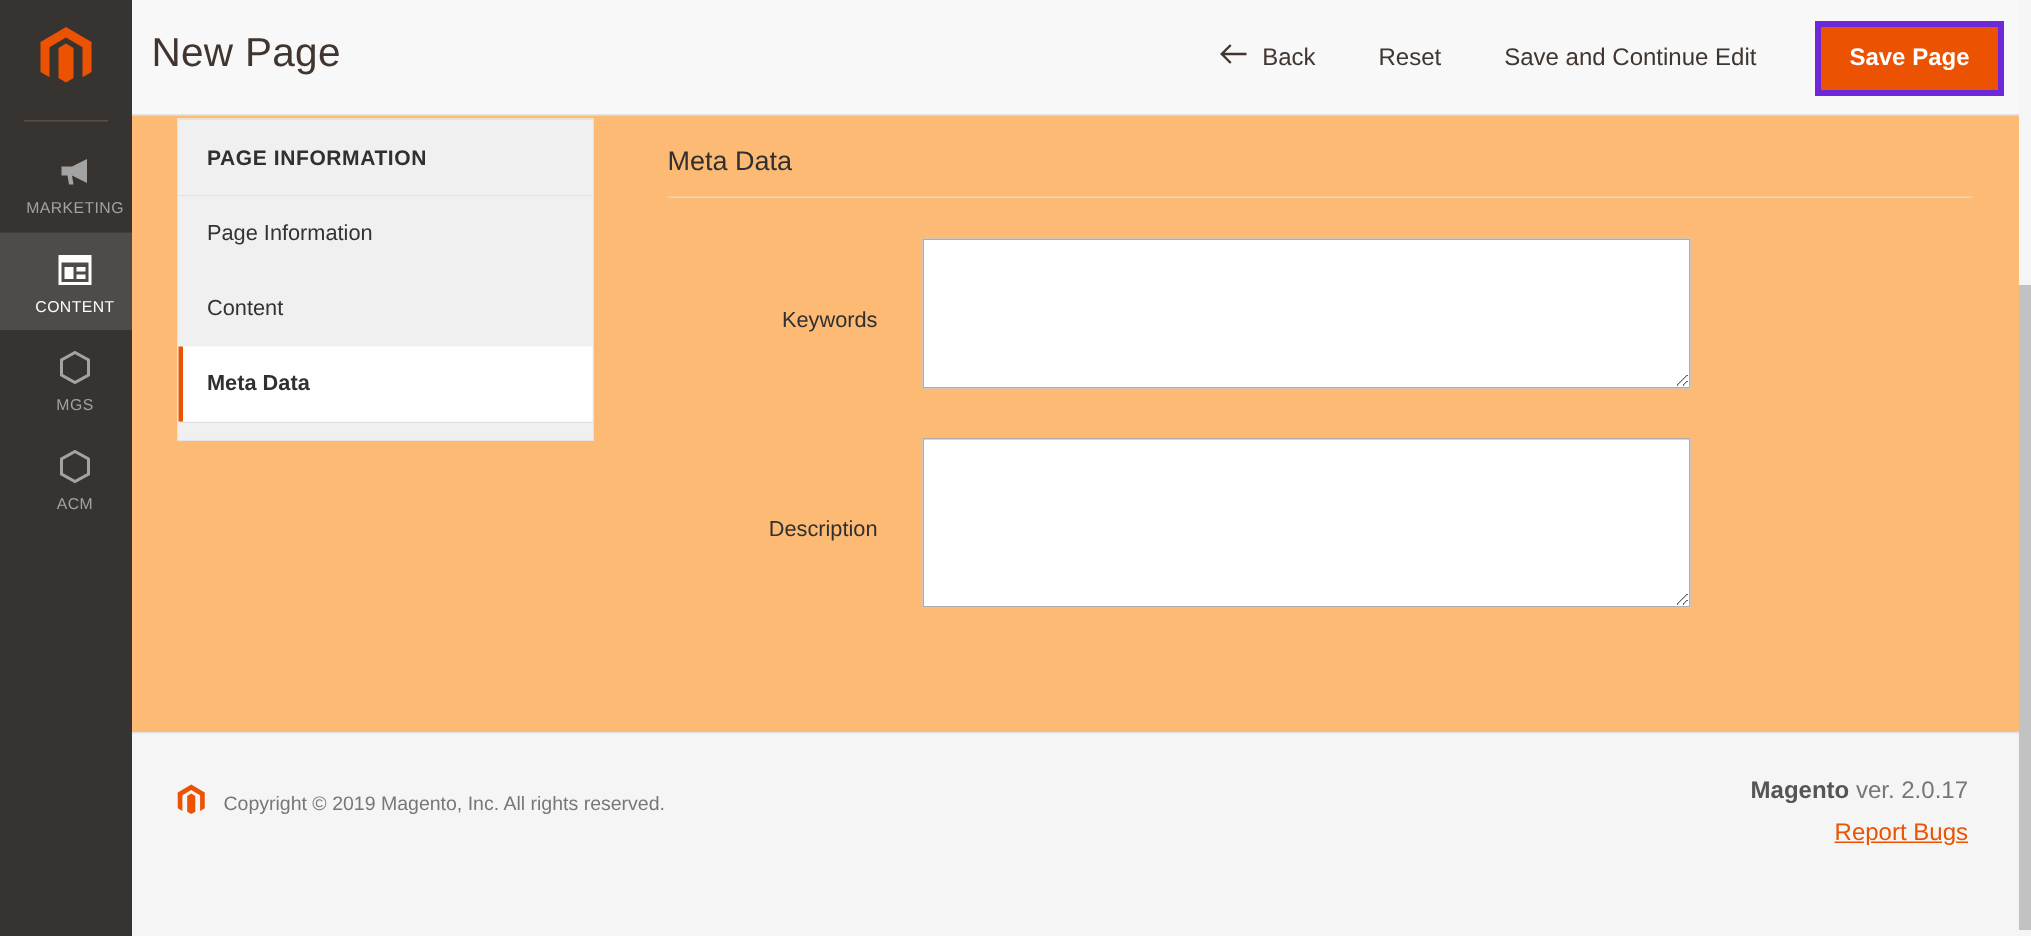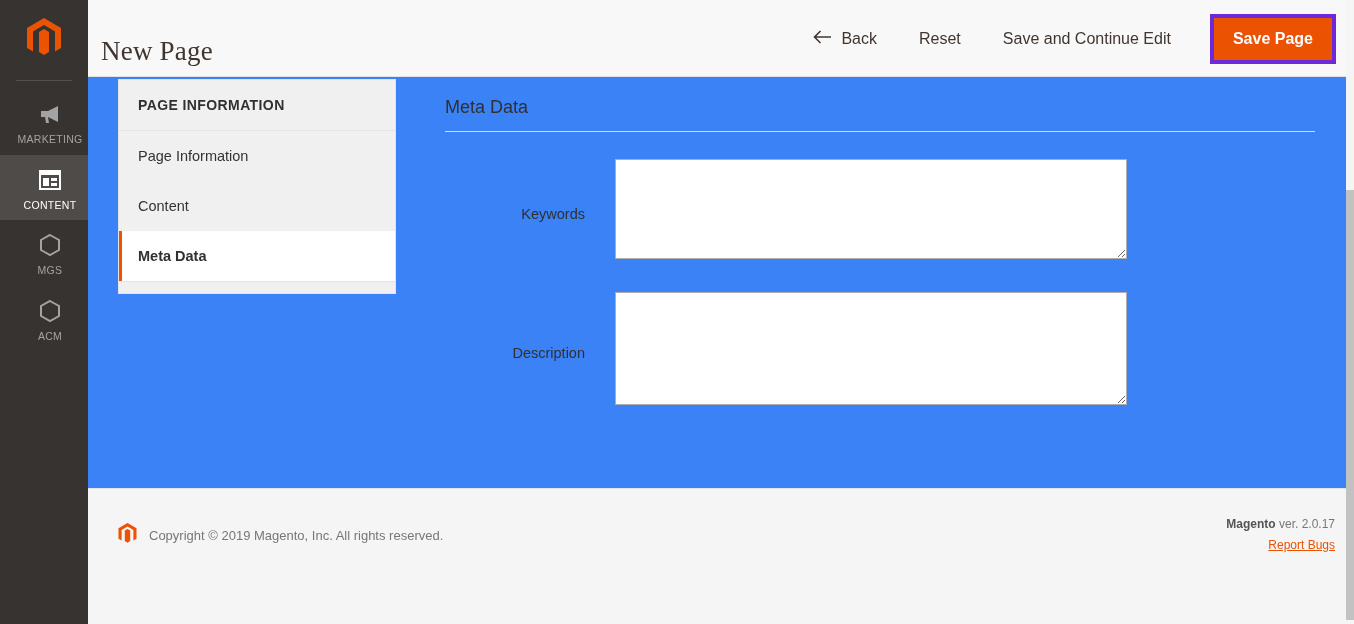--- a/index.html
+++ b/index.html
@@ -70,26 +70,25 @@
   
   .page-header {
     position: absolute;
     left: 88px; top: 0;
     width: 1258px; height: 77px;
     background: #f8f8f8;
     border-bottom: 1px solid #e3e3e3;
   }
   .page-title {
     position: absolute;
-    left: 13px; top: 36px;
+    left: 13px; top: 20px;
     font-size: 27px;
     font-weight: 400;
     color: #41362f;
     letter-spacing: 0.2px;
-    font-family: Liberation Serif, serif;
   }
   .header-actions {
     position: absolute;
     right: 10px; top: 0;
     height: 77px;
     display: flex;
     align-items: center;
     gap: 8px;
   }
   .btn-link {
@@ -118,21 +117,21 @@
     margin-left: 14px;
     cursor: pointer;
     white-space: nowrap;
   }
 
   
   .content-body {
     position: absolute;
     left: 88px; top: 77px;
     width: 1258px; height: 411px;
-    background: #3b82f6;
+    background: #fdba74;
   }
 
   
   .tab-panel {
     position: absolute;
     left: 30px; top: 2px;
     width: 278px;
     border: 1px solid #e3e3e3;
     background: #f5f5f5;
   }
@@ -225,23 +224,23 @@
     position: absolute;
     left: 29px; top: 33px;
     display: flex;
     align-items: center;
     gap: 11px;
     font-size: 13px;
     color: #777777;
   }
   .version-block {
     position: absolute;
-    right: 11px; top: 25px;
+    right: 34px; top: 25px;
     text-align: right;
-    font-size: 12px;
+    font-size: 16px;
     color: #777777;
     line-height: 1.75;
   }
   .version-block .brand {
     font-weight: bold;
     color: #555555;
   }
   .report-bugs {
     display: block;
     color: #eb5202;

